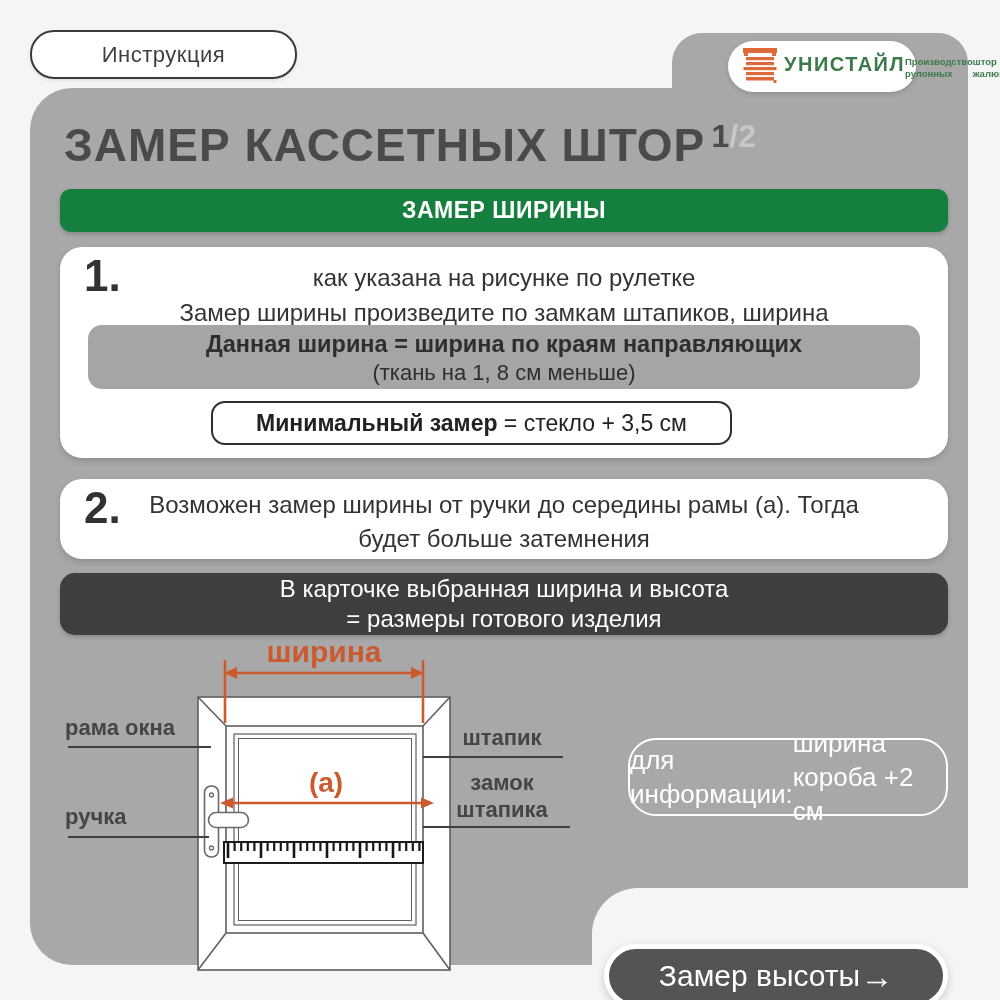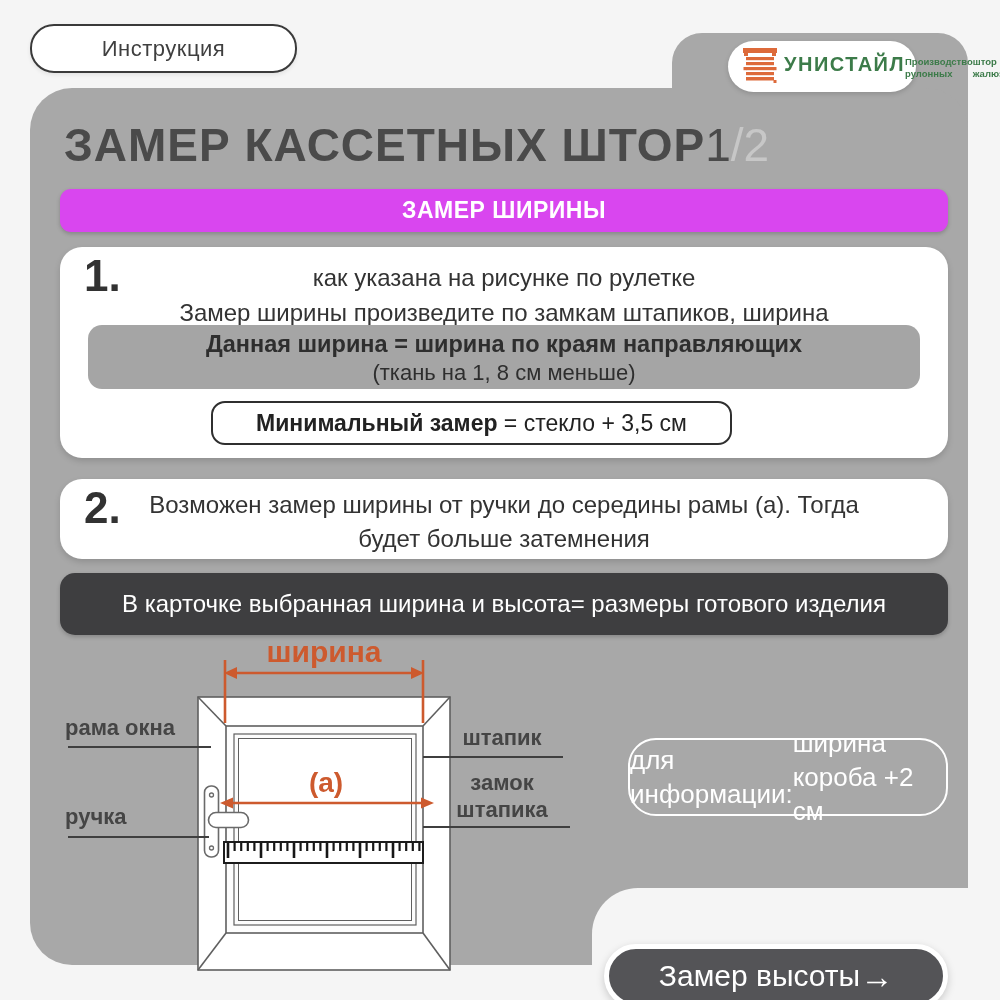--- a/index.html
+++ b/index.html
@@ -6,21 +6,21 @@
   body{
     width:1000px;height:1000px;
     background:#f5f5f5;
     font-family:"Liberation Sans", sans-serif;
     -webkit-font-smoothing:antialiased;
   }
   .page{position:relative;width:1000px;height:1000px;background:#f5f5f5;overflow:hidden;}
 
   
   .instr-btn{
-    position:absolute;left:30px;top:24px;width:263px;height:45px;
+    position:absolute;left:30px;top:30px;width:263px;height:45px;
     background:#fff;border:2.5px solid #3a3a3a;border-radius:24px;
     display:flex;align-items:center;justify-content:center;
     font-size:22px;color:#3f3f3f;letter-spacing:.5px;
     box-shadow:0 2px 4px rgba(0,0,0,.08);
   }
 
   
   .logo-tab{position:absolute;left:672px;top:33px;width:296px;height:110px;background:#a8a8a8;border-radius:30px 30px 0 0;z-index:1;}
   .panel{position:absolute;left:30px;top:88px;width:938px;height:877px;background:#a8a8a8;border-radius:42px;z-index:1;}
 
@@ -30,27 +30,27 @@
     display:flex;align-items:center;gap:6px;padding:0;z-index:4;box-shadow:0 2px 5px rgba(0,0,0,.15);
   }
   .logo-icon{margin-left:14px;flex:0 0 auto;}
   .logo-text{display:flex;flex-direction:row;line-height:1;}
   .logo-brand{font-size:20px;font-weight:bold;color:#3c7b49;letter-spacing:1.5px;}
   .logo-sub{font-size:9.5px;font-weight:bold;color:#3c7b49;line-height:1.2;margin-top:2px;}
 
   
   .title-row{position:absolute;left:64px;top:118px;width:692px;display:flex;justify-content:space-between;align-items:flex-start;z-index:2;}
   .title{font-size:46px;font-weight:bold;color:#4a4a4a;letter-spacing:1px;white-space:nowrap;}
-  .pager{font-size:46px;font-weight:normal;white-space:nowrap;}
+  .pager{font-size:32px;font-weight:bold;white-space:nowrap;}
   .pager .cur{color:#4a4a4a;}
   .pager .tot{color:#c7c7c7;}
 
   
   .bar-dark{
-    position:absolute;left:60px;top:189px;width:888px;height:43px;background:#d946ef;border-radius:11px;
+    position:absolute;left:60px;top:189px;width:888px;height:43px;background:#15803d;border-radius:11px;
     display:flex;align-items:center;justify-content:center;color:#fff;font-weight:bold;font-size:23px;letter-spacing:.5px;z-index:2;
     box-shadow:0 2px 4px rgba(0,0,0,.2);
   }
 
   
   .card{position:absolute;background:#fff;border-radius:22px;z-index:2;box-shadow:0 3px 6px rgba(0,0,0,.15);}
   .card1{left:60px;top:247px;width:888px;height:211px;}
   .card2{left:60px;top:479px;width:888px;height:80px;}
   .step-num{position:absolute;left:24px;top:4px;font-size:44px;font-weight:bold;color:#323232;}
   .step-text{position:absolute;left:0;right:0;text-align:center;color:#333;font-size:24px;line-height:35px;}
@@ -68,21 +68,21 @@
     position:absolute;left:151px;top:154px;width:517px;height:40px;background:#fff;
     border:2px solid #2f2f2f;border-radius:14px;
     display:flex;align-items:center;justify-content:center;font-size:23px;color:#222;
   }
   .min-box .b{font-weight:bold;}
   .min-box .r{font-weight:normal;white-space:pre;}
 
   
   .bar-note{
     position:absolute;left:60px;top:573px;width:888px;height:62px;background:#3e3e40;border-radius:15px;
-    display:flex;align-items:center;justify-content:center;color:#fff;font-size:24px;line-height:30px;z-index:2;
+    display:flex;flex-direction:column;align-items:center;justify-content:center;color:#fff;font-size:24px;line-height:30px;z-index:2;
     box-shadow:0 2px 4px rgba(0,0,0,.2);
   }
 
   
   .diagram{position:absolute;left:0;top:640px;width:1000px;height:360px;z-index:2;}
   svg text{font-family:"Liberation Sans", sans-serif;}
   .lbl{font-size:22px;font-weight:bold;fill:#454545;}
   .olbl{font-weight:bold;fill:#cd5a2e;}
 
   

